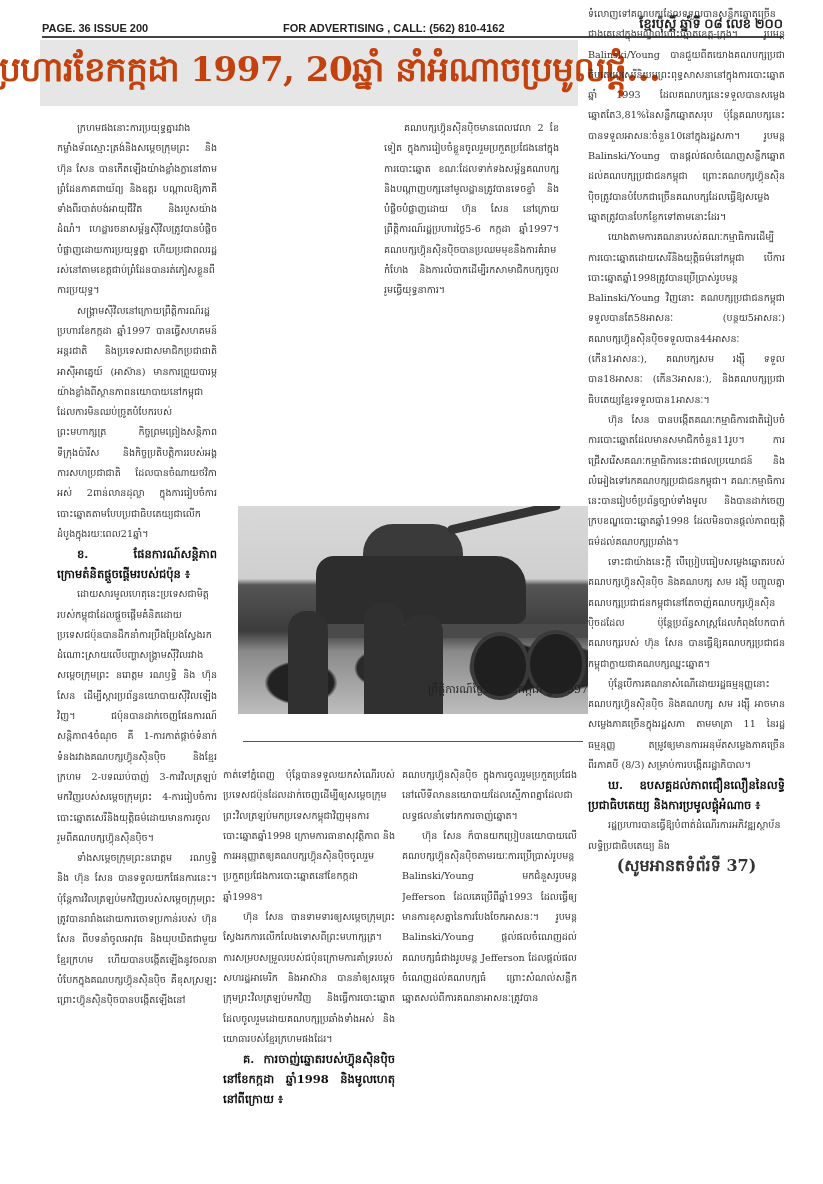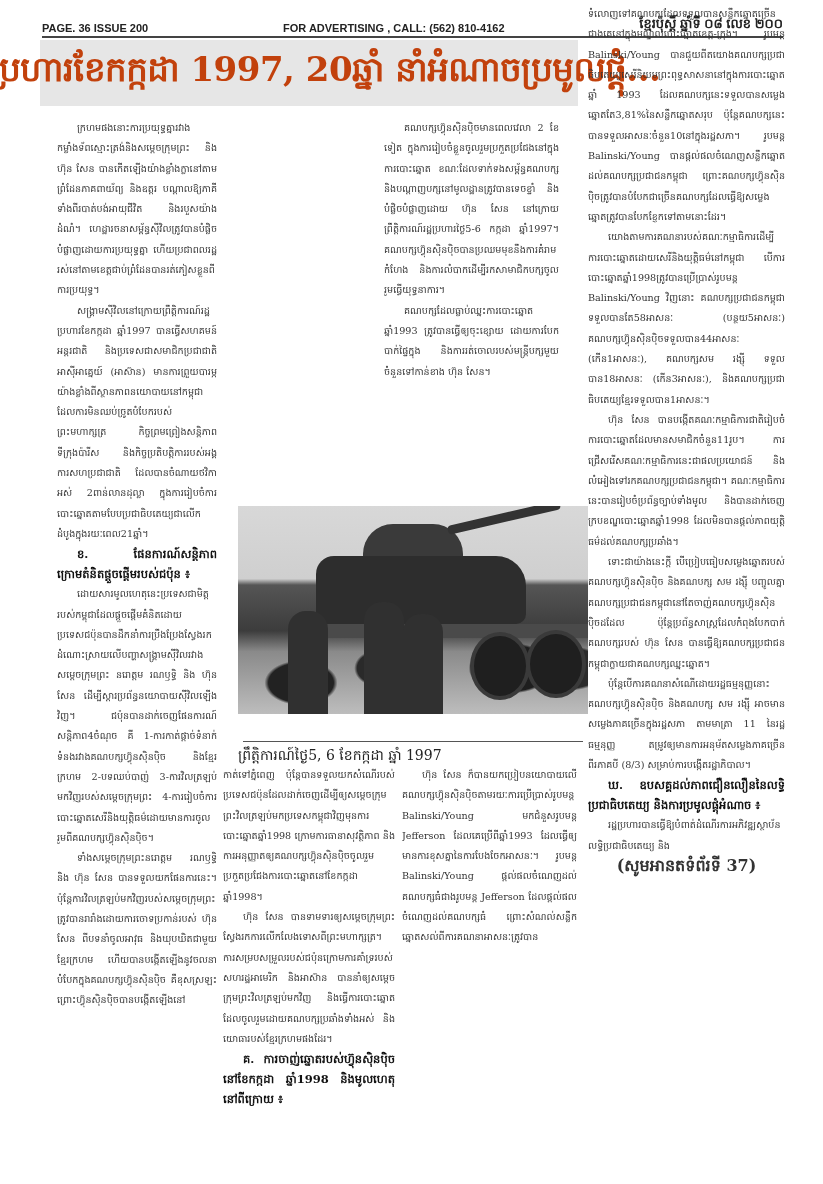--- a/index.html
+++ b/index.html
@@ -41,22 +41,22 @@
   .tank-gun { position: absolute; left: 210px; top: 20px; width: 115px; height: 9px;
               background: #333; transform: rotate(-13deg); transform-origin: left center; border-radius: 4px; }
   .trailer { position: absolute; left: 70px; top: 118px; width: 280px; height: 14px; background: #4a4a4a; }
   .wheel { position: absolute; width: 52px; height: 60px; border-radius: 50%; background: #1f1f1f;
            border: 4px solid #3a3a3a; }
   .w1 { left: 232px; top: 126px; } .w2 { left: 288px; top: 124px; }
   .soldier { position: absolute; width: 40px; border-radius: 18px 18px 4px 4px; background: #303030; }
   .s1 { left: 50px; top: 105px; height: 110px; }
   .s2 { left: 126px; top: 96px; height: 115px; }
   .s3 { left: 165px; top: 108px; height: 110px; }
-  .caption { position: absolute; left: 238px; top: 746px; width: 350px; text-align: left;
-             font-size: 14px; color: #222; }
+  .caption { position: absolute; left: 238px; top: 682px; width: 350px; text-align: right;
+             font-size: 11px; color: #222; }
   .caption-rule { position: absolute; left: 243px; top: 741px; width: 340px; border-top: 1px solid #555; }
   .cont { text-align: center; font-weight: bold; font-size: 16px; text-indent: 0 !important; margin-top: 2px; }
 </style>
 </head>
 <body>
 
 <div class="header">
   <span>PAGE. 36 ISSUE 200</span>
   <span>FOR ADVERTISING ,  CALL: (562) 810-4162</span>
   <span class="pub">ខ្មែរប៉ុស្ដិ៍ ឆ្នាំទី ០៨  លេខ ២០០</span>
@@ -72,21 +72,20 @@
   <h3>ខ. ផែនការណ៍សន្តិភាពក្រោមតំនិតផ្ដួចផ្ដើមរបស់ជប៉ុន ៖</h3>
   <p>ដោយសារមូលហេតុនេះប្រទេសជាមិត្តរបស់កម្ពុជាដែលផ្ដួចផ្ដើមគំនិតដោយប្រទេសជប៉ុនបានដឹកនាំការប្រឹងប្រែងស្វែងរកដំណោះស្រាយលើបញ្ហាសង្គ្រាមស៊ីវិលរវាងសម្ដេចក្រុមព្រះ នរោត្តម រណឫទ្ធិ និង ហ៊ុន សែន ដើម្បីស្ដារប្រព័ន្ធនយោបាយស៊ីវិលឡើងវិញ។ ជប៉ុនបានដាក់ចេញផែនការណ៍សន្តិភាព4ចំណុច គឺ 1-ការកាត់ផ្ដាច់ទំនាក់ទំនងរវាងគណបក្សហ៊្វុនស៊ិនប៉ិច និងខ្មែរក្រហម 2-បទឈប់បាញ់ 3-ការវិលត្រឡប់មកវិញរបស់សម្ដេចក្រុមព្រះ 4-ការរៀបចំការបោះឆ្នោតសេរីនិងយុត្តិធម៌ដោយមានការចូលរួមពីគណបក្សហ៊្វុនស៊ិនប៉ិច។</p>
   <p>ទាំងសម្ដេចក្រុមព្រះនរោត្តម រណឫទ្ធិ និង ហ៊ុន សែន បានទទួលយកផែនការនេះ។ ប៉ុន្តែការវិលត្រឡប់មកវិញរបស់សម្ដេចក្រុមព្រះ ត្រូវបានរារាំងដោយការចោទប្រកាន់របស់ ហ៊ុន សែន ពីបទនាំចូលអាវុធ និងឃុបឃិតជាមួយខ្មែរក្រហម ហើយបានបង្កើតឡើងនូវចលនាបំបែកក្នុងគណបក្សហ៊្វុនស៊ិនប៉ិច គឺខុសស្រឡះ ព្រោះហ៊្វុនស៊ិនប៉ិចបានបង្កើតឡើងនៅ</p>
 </div>
 
 <div class="col c2">
 </div>
 
 <div class="col c3">
   <p>គណបក្សហ៊្វុនស៊ិនប៉ិចមានពេលវេលា 2 ខែទៀត ក្នុងការរៀបចំខ្លួនចូលរួមប្រកួតប្រជែងនៅក្នុងការបោះឆ្នោត ខណៈដែលទាក់ទងសម្ព័ន្ធគណបក្ស និងបណ្ដាញបក្សនៅមូលដ្ឋានត្រូវបានទេចខ្ទាំ និងបំផ្លិចបំផ្លាញដោយ ហ៊ុន សែន នៅក្រោយព្រឹត្តិការណ៍រដ្ឋប្រហារថ្ងៃ5-6 កក្កដា ឆ្នាំ1997។ គណបក្សហ៊្វុនស៊ិនប៉ិចបានប្រឈមមុខនឹងការគំរាមកំហែង និងការលំបាកដើម្បីរកសាមាជិកបក្សចូលរួមធ្វើយុទ្ធនាការ។</p>
-  <p>គណបក្សដែលធ្លាប់ឈ្នះការបោះឆ្នោតឆ្នាំ1993 ត្រូវបានធ្វើឲ្យចុះខ្សោយ ដោយការបែកបាក់ផ្ទៃក្នុង និងការរត់ចោលរបស់មន្ត្រីបក្សមួយចំនួនទៅកាន់ខាង ហ៊ុន សែន។</p>
 </div>
 
 <div class="photo">
   <div class="tank-turret"></div>
   <div class="tank-gun"></div>
   <div class="tank-body"></div>
   <div class="trailer"></div>
   <div class="wheel w1"></div>
   <div class="wheel w2"></div>
   <div class="soldier s1"></div>
@@ -96,20 +95,21 @@
 <div class="caption">ព្រឹត្តិការណ៍ថ្ងៃ5, 6 ខែកក្កដា ឆ្នាំ 1997</div>
 <div class="caption-rule"></div>
 
 <div class="col c2b">
   <p class="noindent">កាត់ទៅភ្នំពេញ ប៉ុន្តែបានទទួលយកសំណើរបស់ប្រទេសជប៉ុនដែលដាក់ចេញដើម្បីឲ្យសម្ដេចក្រុមព្រះវិលត្រឡប់មកប្រទេសកម្ពុជាវិញមុនការបោះឆ្នោតឆ្នាំ1998 ក្រោមការធានាសុវត្ថិភាព និងការអនុញ្ញាតឲ្យគណបក្សហ៊្វុនស៊ិនប៉ិចចូលរួមប្រកួតប្រជែងការបោះឆ្នោតនៅខែកក្កដា ឆ្នាំ1998។</p>
   <p>ហ៊ុន សែន បានទាមទារឲ្យសម្ដេចក្រុមព្រះ ស្វែងរកការលើកលែងទោសពីព្រះមហាក្សត្រ។ ការសម្របសម្រួលរបស់ជប៉ុនក្រោមការគាំទ្ររបស់សហរដ្ឋអាមេរិក និងអាស៊ាន បាននាំឲ្យសម្ដេចក្រុមព្រះវិលត្រឡប់មកវិញ និងធ្វើការបោះឆ្នោតដែលចូលរួមដោយគណបក្សប្រឆាំងទាំងអស់ និងយោធារបស់ខ្មែរក្រហមផងដែរ។</p>
   <h3>គ. ការចាញ់ឆ្នោតរបស់ហ៊្វុនស៊ិនប៉ិចនៅខែកក្កដា ឆ្នាំ1998 និងមូលហេតុនៅពីក្រោយ ៖</h3>
 </div>
 
 <div class="col c3b">
+  <p class="noindent">គណបក្សហ៊្វុនស៊ិនប៉ិច ក្នុងការចូលរួមប្រកួតប្រជែងនៅលើទីលាននយោបាយដែលស្មើភាពគ្នាដែលជាលទ្ធផលនាំទៅរកការចាញ់ឆ្នោត។</p>
   <p>ហ៊ុន សែន ក៏បានយកប្រៀបនយោបាយលើគណបក្សហ៊្វុនស៊ិនប៉ិចតាមរយៈការប្រើប្រាស់រូបមន្ត Balinski/Young មកជំនួសរូបមន្ត Jefferson ដែលគេប្រើពីឆ្នាំ1993 ដែលធ្វើឲ្យមានការខុសគ្នានៃការបែងចែកអាសនៈ។ រូបមន្ត Balinski/Young ផ្ដល់ផលចំណេញដល់គណបក្សធំជាងរូបមន្ត Jefferson ដែលផ្ដល់ផលចំណេញដល់គណបក្សធំ ព្រោះសំណល់សន្លឹកឆ្នោតសល់ពីការគណនាអាសនៈត្រូវបាន</p>
 </div>
 
 <div class="col c4">
   <p class="noindent">ទំលោញទៅគណបក្សដែលទទួលបានសន្លឹកឆ្នោតច្រើនជាងគេនៅក្នុងមណ្ឌលបោះឆ្នោតខេត្ត-ក្រុង។ រូបមន្ត Balinski/Young បានជួយពីតយោងគណបក្សប្រជាធិបតេយ្យសេរីនិយមព្រះពុទ្ធសាសនានៅក្នុងការបោះឆ្នោតឆ្នាំ 1993 ដែលគណបក្សនេះទទួលបានសម្លេងឆ្នោតតែ3,81%នៃសន្លឹកឆ្នោតសរុប ប៉ុន្តែគណបក្សនេះបានទទួលអាសនៈចំនួន10នៅក្នុងរដ្ឋសភា។ រូបមន្ត Balinski/Young បានផ្ដល់ផលចំណេញសន្លឹកឆ្នោតដល់គណបក្សប្រជាជនកម្ពុជា ព្រោះគណបក្សហ៊្វុនស៊ិនប៉ិចត្រូវបានបំបែកជាច្រើនគណបក្សដែលធ្វើឱ្យសម្លេងឆ្នោតត្រូវបានបែកខ្ញែកទៅតាមនោះដែរ។</p>
   <p>យោងតាមការគណនារបស់គណៈកម្មាធិការដើម្បីការបោះឆ្នោតដោយសេរីនិងយុត្តិធម៌នៅកម្ពុជា បើការបោះឆ្នោតឆ្នាំ1998ត្រូវបានប្រើប្រាស់រូបមន្ត Balinski/Young វិញនោះ គណបក្សប្រជាជនកម្ពុជាទទួលបានតែ58អាសនៈ (បន្ថយ5អាសនៈ) គណបក្សហ៊្វុនស៊ិនប៉ិចទទួលបាន44អាសនៈ (កើន1អាសនៈ), គណបក្សសម រង្ស៊ី ទទួលបាន18អាសនៈ (កើន3អាសនៈ), និងគណបក្សប្រជាធិបតេយ្យខ្មែរទទួលបាន1អាសនៈ។</p>
   <p>ហ៊ុន សែន បានបង្កើតគណៈកម្មាធិការជាតិរៀបចំការបោះឆ្នោតដែលមានសមាជិកចំនួន11រូប។ ការជ្រើសរើសគណៈកម្មាធិការនេះជាផលប្រយោជន៍ និងលំអៀងទៅរកគណបក្សប្រជាជនកម្ពុជា។ គណៈកម្មាធិការនេះបានរៀបចំប្រព័ន្ធច្បាប់ទាំងមូល និងបានដាក់ចេញក្របខណ្ឌបោះឆ្នោតឆ្នាំ1998 ដែលមិនបានផ្ដល់ភាពយុត្តិធម៌ដល់គណបក្សប្រឆាំង។</p>
   <p>ទោះជាយ៉ាងនេះក្ដី បើប្រៀបធៀបសម្លេងឆ្នោតរបស់គណបក្សហ៊្វុនស៊ិនប៉ិច និងគណបក្ស សម រង្ស៊ី បញ្ចូលគ្នា គណបក្សប្រជាជនកម្ពុជានៅតែចាញ់គណបក្សហ៊្វុនស៊ិនប៉ិចដដែល ប៉ុន្តែប្រព័ន្ធសាស្ត្រដែលកំពុងបែកបាក់គណបក្សរបស់ ហ៊ុន សែន បានធ្វើឱ្យគណបក្សប្រជាជនកម្ពុជាក្លាយជាគណបក្សឈ្នះឆ្នោត។</p>
   <p>ប៉ុន្តែបើការគណនាសំណើដោយរដ្ឋធម្មនុញ្ញនោះ គណបក្សហ៊្វុនស៊ិនប៉ិច និងគណបក្ស សម រង្ស៊ី អាចមានសម្លេងភាគច្រើនក្នុងរដ្ឋសភា តាមមាត្រា 11 នៃរដ្ឋធម្មនុញ្ញ តម្រូវឲ្យមានការអនុម័តសម្លេងភាគច្រើនពីរភាគបី (8/3) សម្រាប់ការបង្កើតរដ្ឋាភិបាល។</p>
   <h3>ឃ. ឧបសគ្គដល់ភាពជឿនលឿននៃលទ្ធិប្រជាធិបតេយ្យ និងការប្រមូលផ្ដុំអំណាច ៖</h3>

